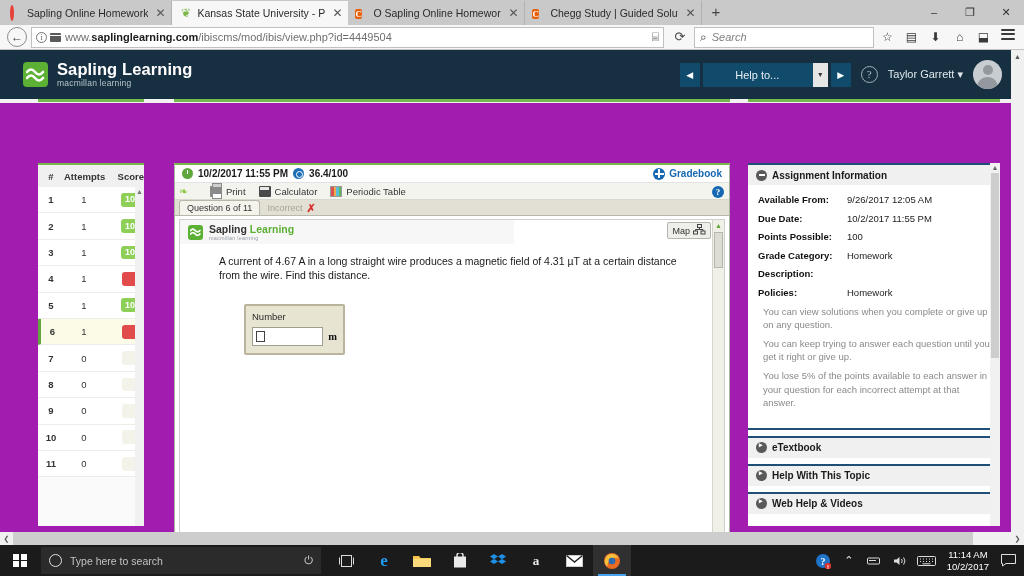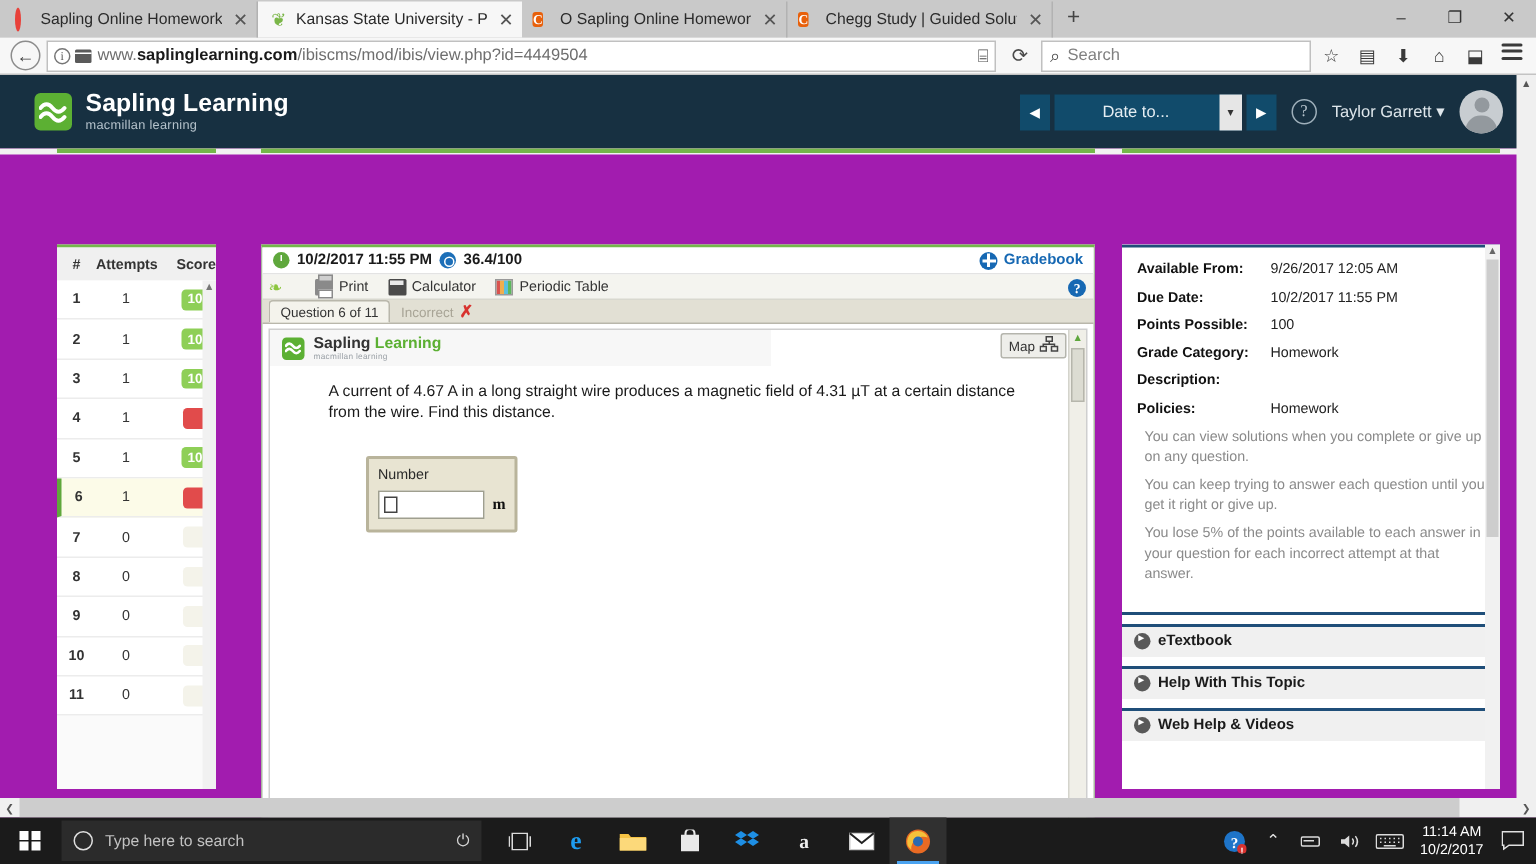--- a/index.html
+++ b/index.html
@@ -97,21 +97,21 @@
     font-size: 11px; color: #6e6e6e; white-space: nowrap; overflow: hidden;
     flex: 1 1 auto;
   }
   .url-text b { color: #1a1a1a; font-weight: bold; }
   .url-icons { display: flex; gap: 5px; align-items: center; padding-left: 6px; }
   .url-ico { font-size: 12px; color: #4a4a4a; }
   .searchbox {
     width: 180px; height: 21px; background: #fff; border: 1px solid #c0c0c0;
     display: flex; align-items: center; gap: 5px; padding: 0 5px;
   }
-  .search-ph { font-size: 11px; color: #808080; }
+  .search-ph { font-size: 11px; color: #808080; font-style: italic; }
   .navright { display: flex; align-items: center; gap: 1px; padding-right: 2px; }
   .nr-ico {
     width: 23px; height: 22px; text-align: center; line-height: 22px;
     font-size: 12px; color: #3a3a3a;
   }
   .hamburger { display:inline-block; width:14px; }
   .hamburger i {
     display:block; height:2px; background:#3a3a3a; margin:2.5px 0; border-radius:1px;
   }
 
@@ -525,21 +525,21 @@
         </div>
         <div class="sl-title">
           <div class="n1">Sapling Learning</div>
           <div class="n2">macmillan learning</div>
         </div>
       </div>
       <div class="hdr-right">
         <div class="jump-group">
           <div class="arrow-btn">◀</div>
           <div class="jump-sel">
-            <span>Date to...</span>
+            <span>Help to...</span>
             <span class="caret">▾</span>
           </div>
           <div class="arrow-btn">▶</div>
         </div>
         <div class="help-circle">?</div>
         <div class="user-name">
           <span>Taylor Garrett</span>
           <span>▾</span>
         </div>
         <div class="avatar"></div>
@@ -701,20 +701,24 @@
           <div class="arrow">▲</div>
           <div class="thumb"></div>
         </div>
       </div>
 
     </div>
 
     <div class="infopanel">
 
       <div class="acc">
+        <div class="acc-head">
+          <span class="acc-toggle"></span>
+          <span>Assignment Information</span>
+        </div>
         <div class="acc-body">
           <div class="meta-row">
             <div class="meta-k">Available From:</div>
             <div class="meta-v">9/26/2017 12:05 AM</div>
           </div>
           <div class="meta-row">
             <div class="meta-k">Due Date:</div>
             <div class="meta-v">10/2/2017 11:55 PM</div>
           </div>
           <div class="meta-row">

